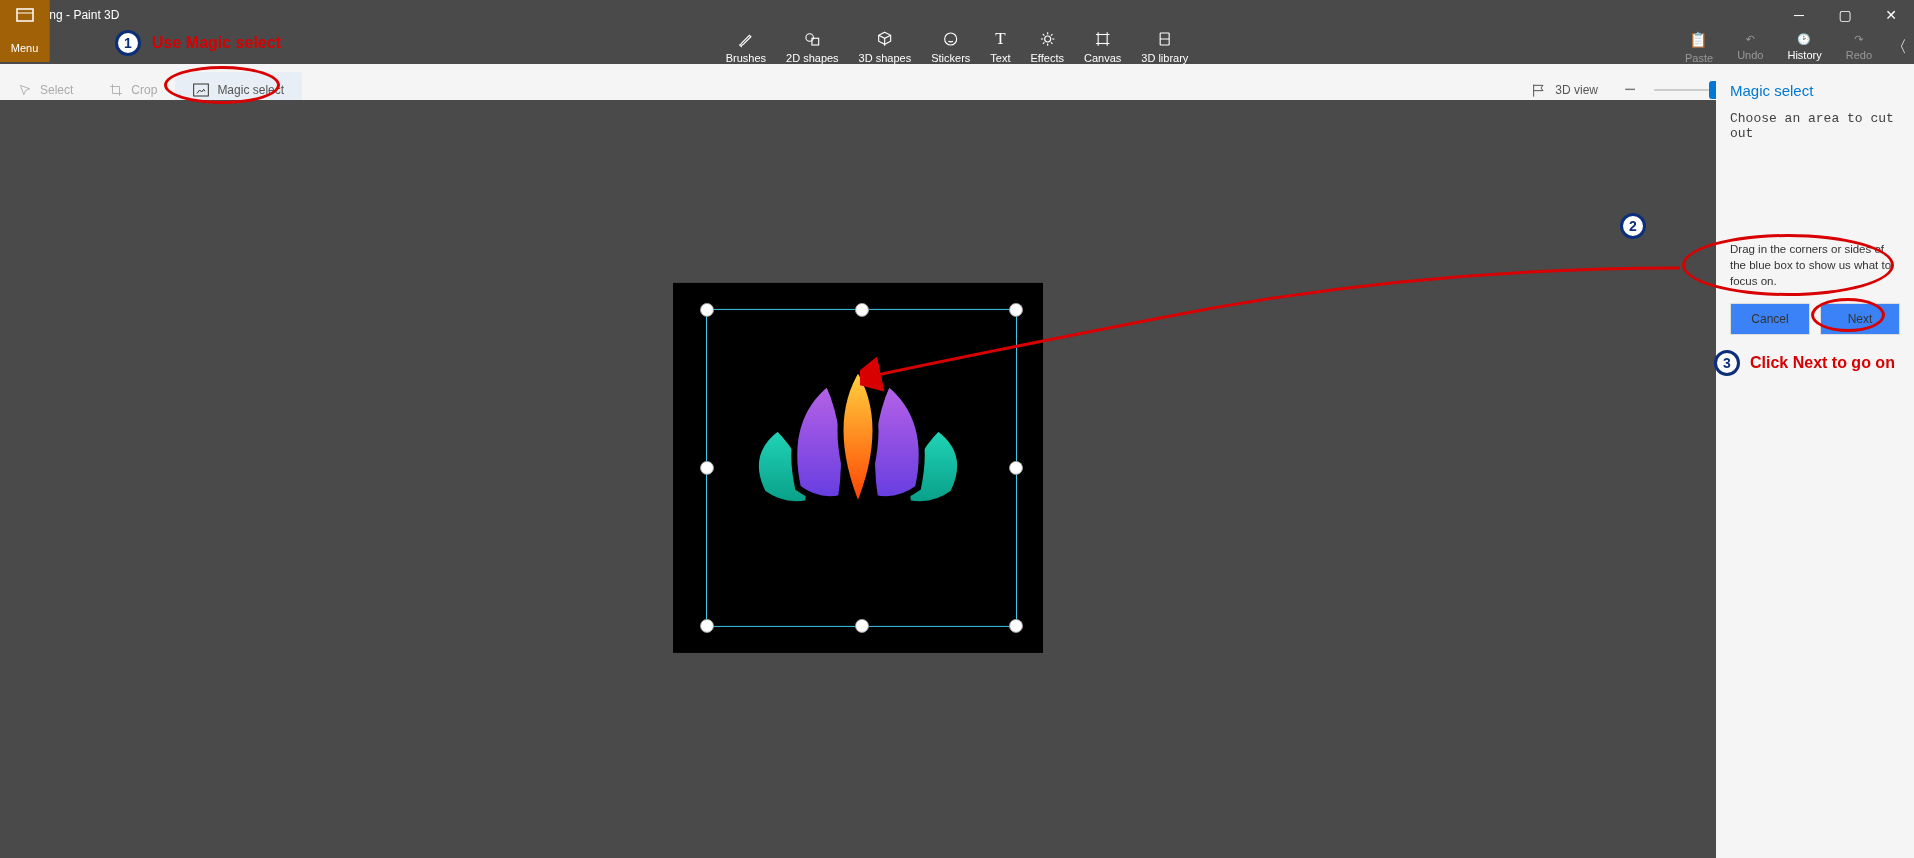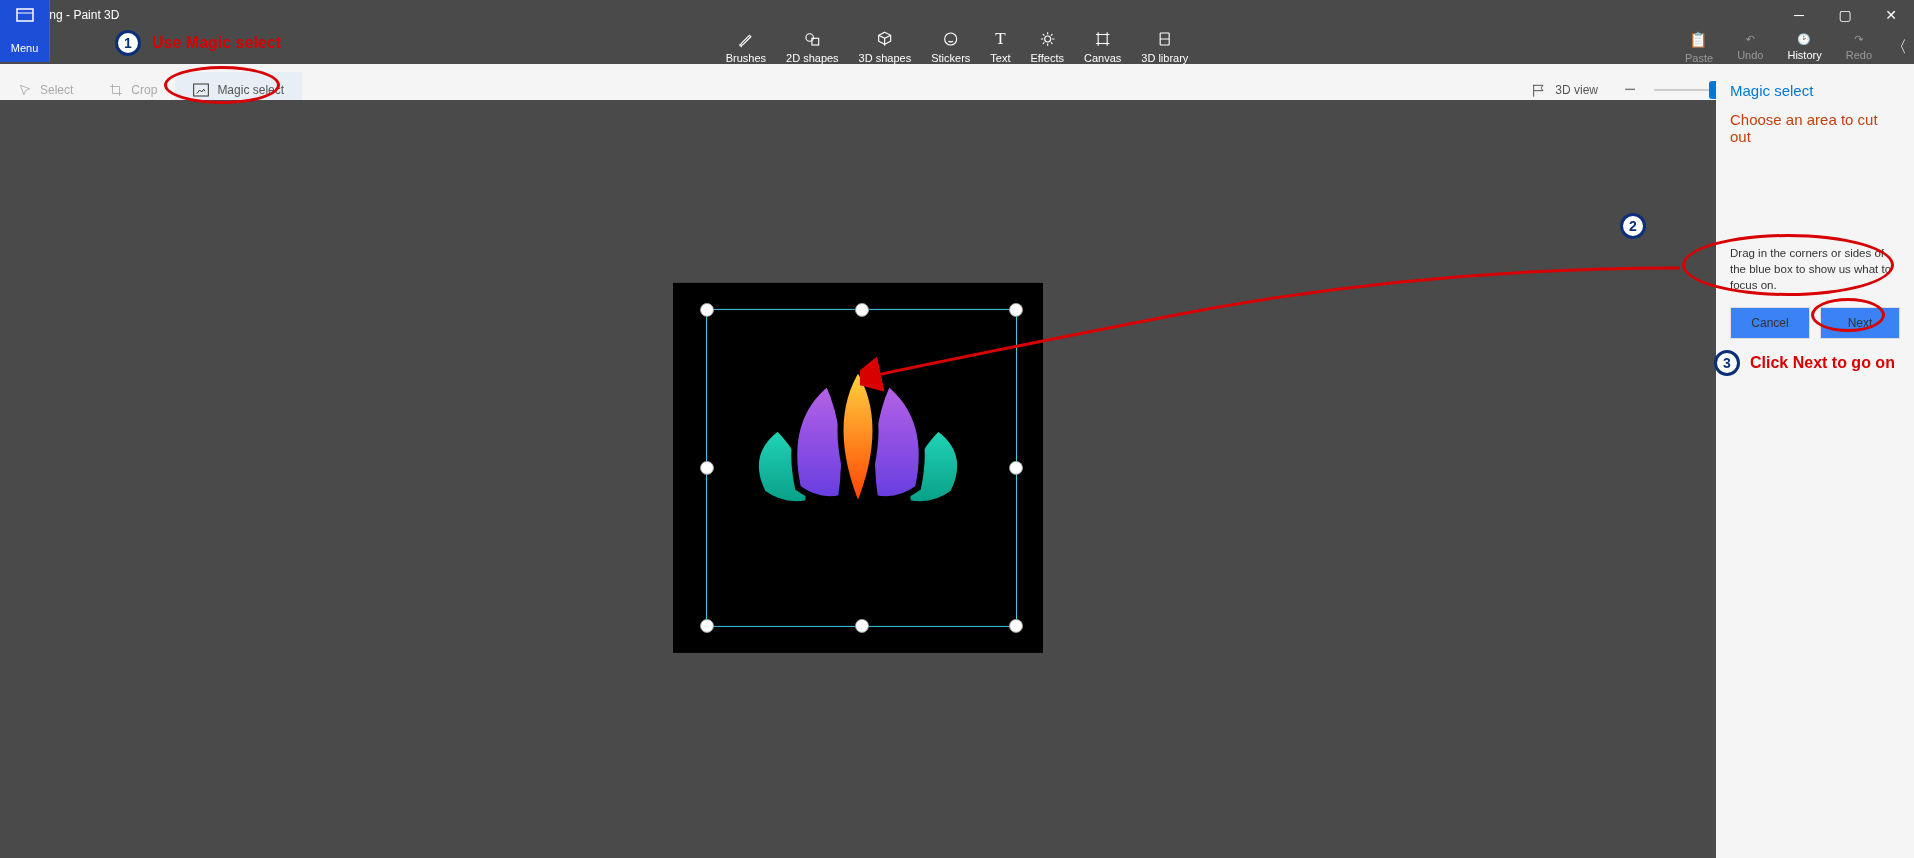--- a/index.html
+++ b/index.html
@@ -4,21 +4,21 @@
 <style>
 * { margin: 0; padding: 0; box-sizing: border-box; font-family: "Segoe UI", Arial, sans-serif; }
 body { width: 1914px; height: 858px; overflow: hidden; background: #4a4a4a; position: relative; }
 
 .titlebar { height: 30px; background: #4a4a4a; display: flex; align-items: center; color: #fff; font-size: 12px; }
 .titlebar .title { padding-left: 10px; }
 .titlebar .win-controls { margin-left: auto; display: flex; }
 .titlebar .win-btn { width: 46px; height: 30px; display: flex; align-items: center; justify-content: center; color: #fff; font-size: 14px; }
 
 .ribbon { height: 34px; background: #4a4a4a; display: flex; align-items: center; color: #fff; font-size: 11px; position: relative; }
-.menu-btn { width: 50px; height: 62px; display: flex; flex-direction: column; align-items: center; justify-content: center; border-right: 1px solid #606060; position: absolute; top: -30px; left: 0; background: #1d4ed8; gap: 20px; }
+.menu-btn { width: 50px; height: 62px; display: flex; flex-direction: column; align-items: center; justify-content: center; border-right: 1px solid #606060; position: absolute; top: -30px; left: 0; background: #a16207; gap: 20px; }
 .ribbon-tools { display: flex; gap: 0px; position: absolute; left: 50%; transform: translateX(-50%); }
 .ribbon-tool { display: flex; flex-direction: column; align-items: center; gap: 4px; padding: 0 10px; cursor: pointer; }
 .ribbon-tool .icon { height: 18px; display: flex; align-items: center; justify-content: center; font-size: 16px; }
 .ribbon-right { margin-left: auto; display: flex; gap: 0; align-items: center; }
 .ribbon-right .rbtn { display: flex; flex-direction: column; align-items: center; gap: 3px; padding: 0 12px; color: #999; }
 .ribbon-right .rbtn.enabled { color: #fff; }
 .ribbon-chevron { width: 30px; display:flex; align-items:center; justify-content:center; color:#fff; font-size:16px;}
 
 .subbar { height: 52px; background: #f5f5f5; display: flex; align-items: center; font-size: 12px; color: #555; border-bottom: 1px solid #e8e8e8; }
 .subbar .sub-left { display: flex; align-items: center; }
@@ -38,21 +38,21 @@
 .sel-box { position: absolute; left: 33px; top: 26px; right: 26px; bottom: 26px; border: 1px solid #3cc7e6; }
 .sel-handle { width: 14px; height: 14px; background: #fff; border-radius: 50%; position: absolute; border:1px solid #999; }
 .h-nw { top: -7px; left: -7px; } .h-n { top: -7px; left: calc(50% - 7px); } .h-ne { top: -7px; right: -7px; }
 .h-w { top: calc(50% - 7px); left: -7px; } .h-e { top: calc(50% - 7px); right: -7px; }
 .h-sw { bottom: -7px; left: -7px; } .h-s { bottom: -7px; left: calc(50% - 7px); } .h-se { bottom: -7px; right: -7px; }
 .logo-flower { position: absolute; left: 50%; top: 80px; transform: translateX(-50%); }
 .logo-text { position: absolute; left: 50%; bottom: 40px; transform: translateX(-50%); font-size: 62px; font-weight: 900; font-family: Arial Black, Impact, sans-serif; background: linear-gradient(180deg, #ffa726 0%, #ff6d00 100%); -webkit-background-clip: text; background-clip: text; color: transparent; letter-spacing: -2px; }
 
 .side-panel { position: absolute; top: 64px; right: 0; width: 198px; bottom: 0; background: #f5f5f5; padding: 18px 14px; }
 .side-panel h2 { font-size: 15px; font-weight: 400; color: #0078d4; margin-bottom: 12px; }
-.side-panel .subtitle { font-size: 15px; color: #c2410c; margin-bottom: 100px; }
+.side-panel .subtitle { font-size: 13px; color: #404040; margin-bottom: 100px; font-family: Liberation Mono, monospace; }
 .side-panel .instr { font-size: 11.5px; color: #333; line-height: 1.4; margin-bottom: 14px; }
 .panel-buttons { display: flex; gap: 10px; }
 .panel-btn { flex: 1; height: 32px; display: flex; align-items: center; justify-content: center; background: #3b82f6; border: 1px solid #ddd; font-size: 12px; color: #333; cursor: pointer; }
 
 .annot-circle { position: absolute; width: 26px; height: 26px; border: 3px solid #0b2f7a; border-radius: 50%; background: #fff; color: #0b2f7a; font-weight: bold; font-size: 14px; display: flex; align-items: center; justify-content: center; z-index: 50; }
 .annot-text { position: absolute; color: #d80000; font-weight: bold; font-size: 16px; z-index: 50; }
 .annot-ring { position: absolute; border: 3px solid #d80000; border-radius: 50%; z-index: 40; pointer-events: none; }
 
 svg.annot-arrow { position: absolute; z-index: 45; pointer-events: none; }
 </style>

